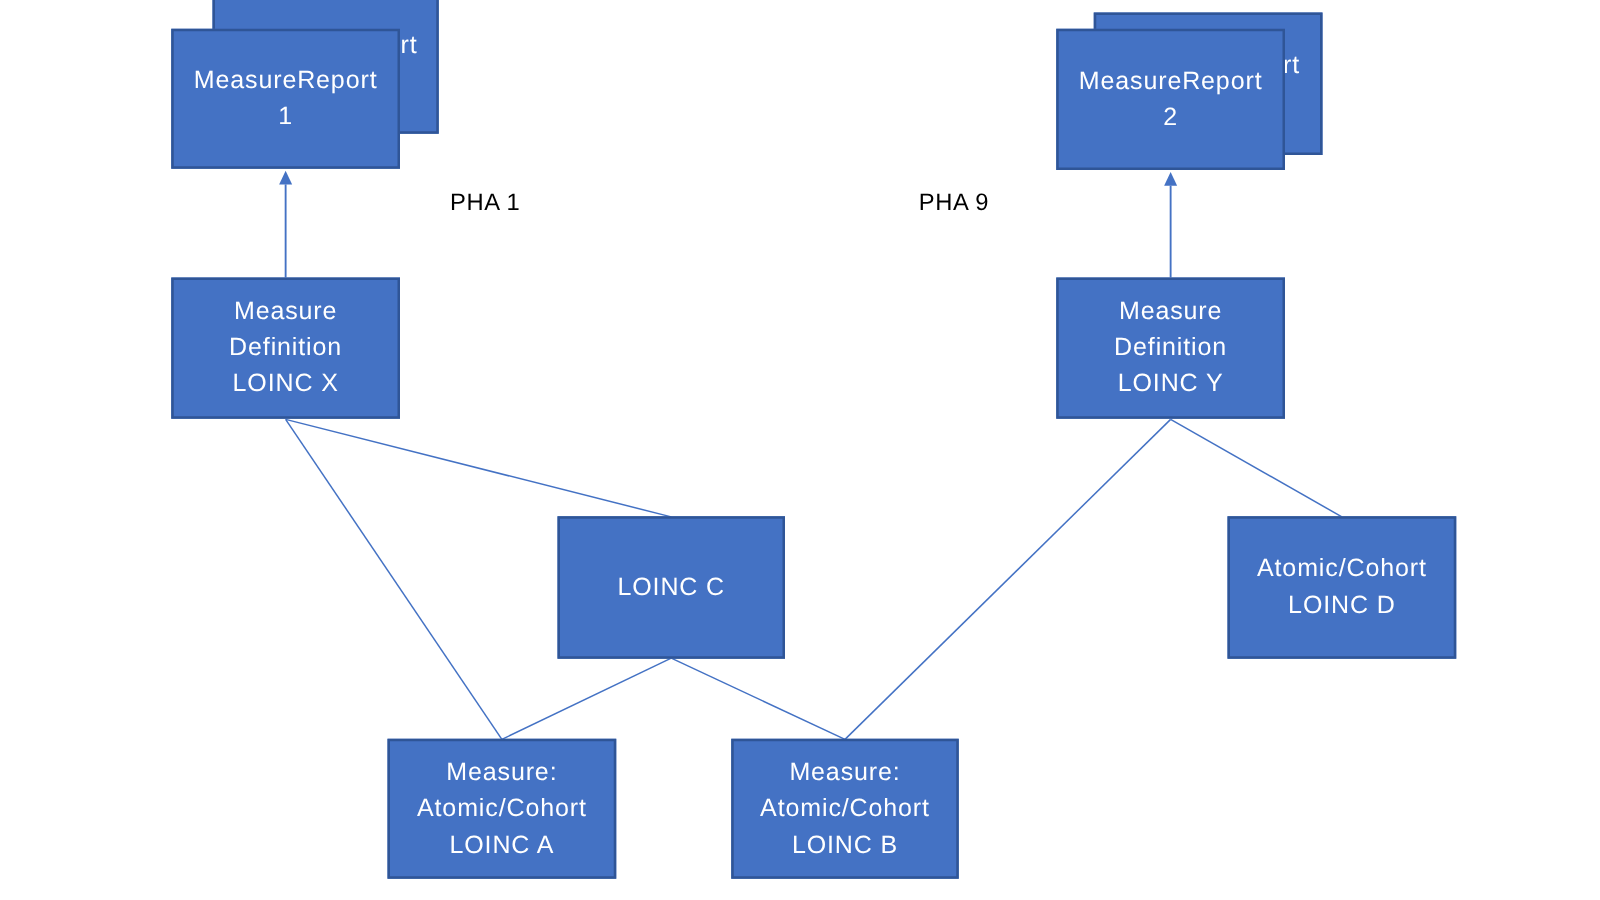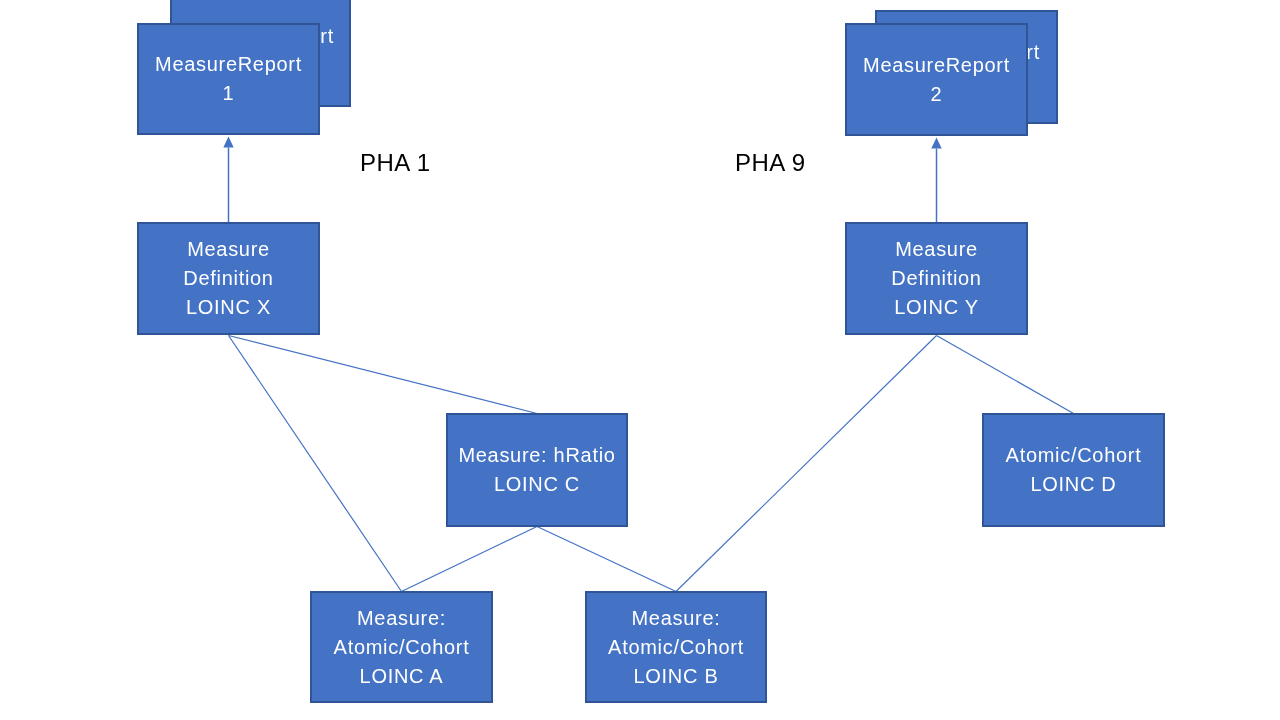--- a/index.html
+++ b/index.html
@@ -64,21 +64,21 @@
   .nd-mr2{left:845px;top:23px;width:183px;height:113px;}
   .nd-mdx{left:137px;top:222px;width:183px;height:113px;}
   .nd-mdy{left:845px;top:222px;width:183px;height:113px;}
   .nd-c{left:446px;top:413px;width:182px;height:114px;}
   .nd-d{left:982px;top:413px;width:183px;height:114px;}
   .nd-a{left:310px;top:591px;width:183px;height:112px;}
   .nd-b{left:585px;top:591px;width:182px;height:112px;}
   .pha-label{
     position:absolute;
     color:var(--label-text);
-    font-size:24px;
+    font-size:19px;
     line-height:28px;
     letter-spacing:0.5px;
     white-space:nowrap;
   }
   .pha-1{left:360px;top:149px;}
   .pha-2{left:735px;top:149px;}
 </style>
 </head>
 <body>
 
@@ -125,21 +125,20 @@
     <span class="ln">Definition</span>
     <span class="ln">LOINC X</span>
   </div>
   <div class="node nd-mdy">
     <span class="ln">Measure</span>
     <span class="ln">Definition</span>
     <span class="ln">LOINC Y</span>
   </div>
 
   <div class="node nd-c">
-    <span class="ln">Measure: hRatio</span>
     <span class="ln">LOINC C</span>
   </div>
   <div class="node nd-d">
     <span class="ln">Atomic/Cohort</span>
     <span class="ln">LOINC D</span>
   </div>
 
   <div class="node nd-a">
     <span class="ln">Measure:</span>
     <span class="ln">Atomic/Cohort</span>

